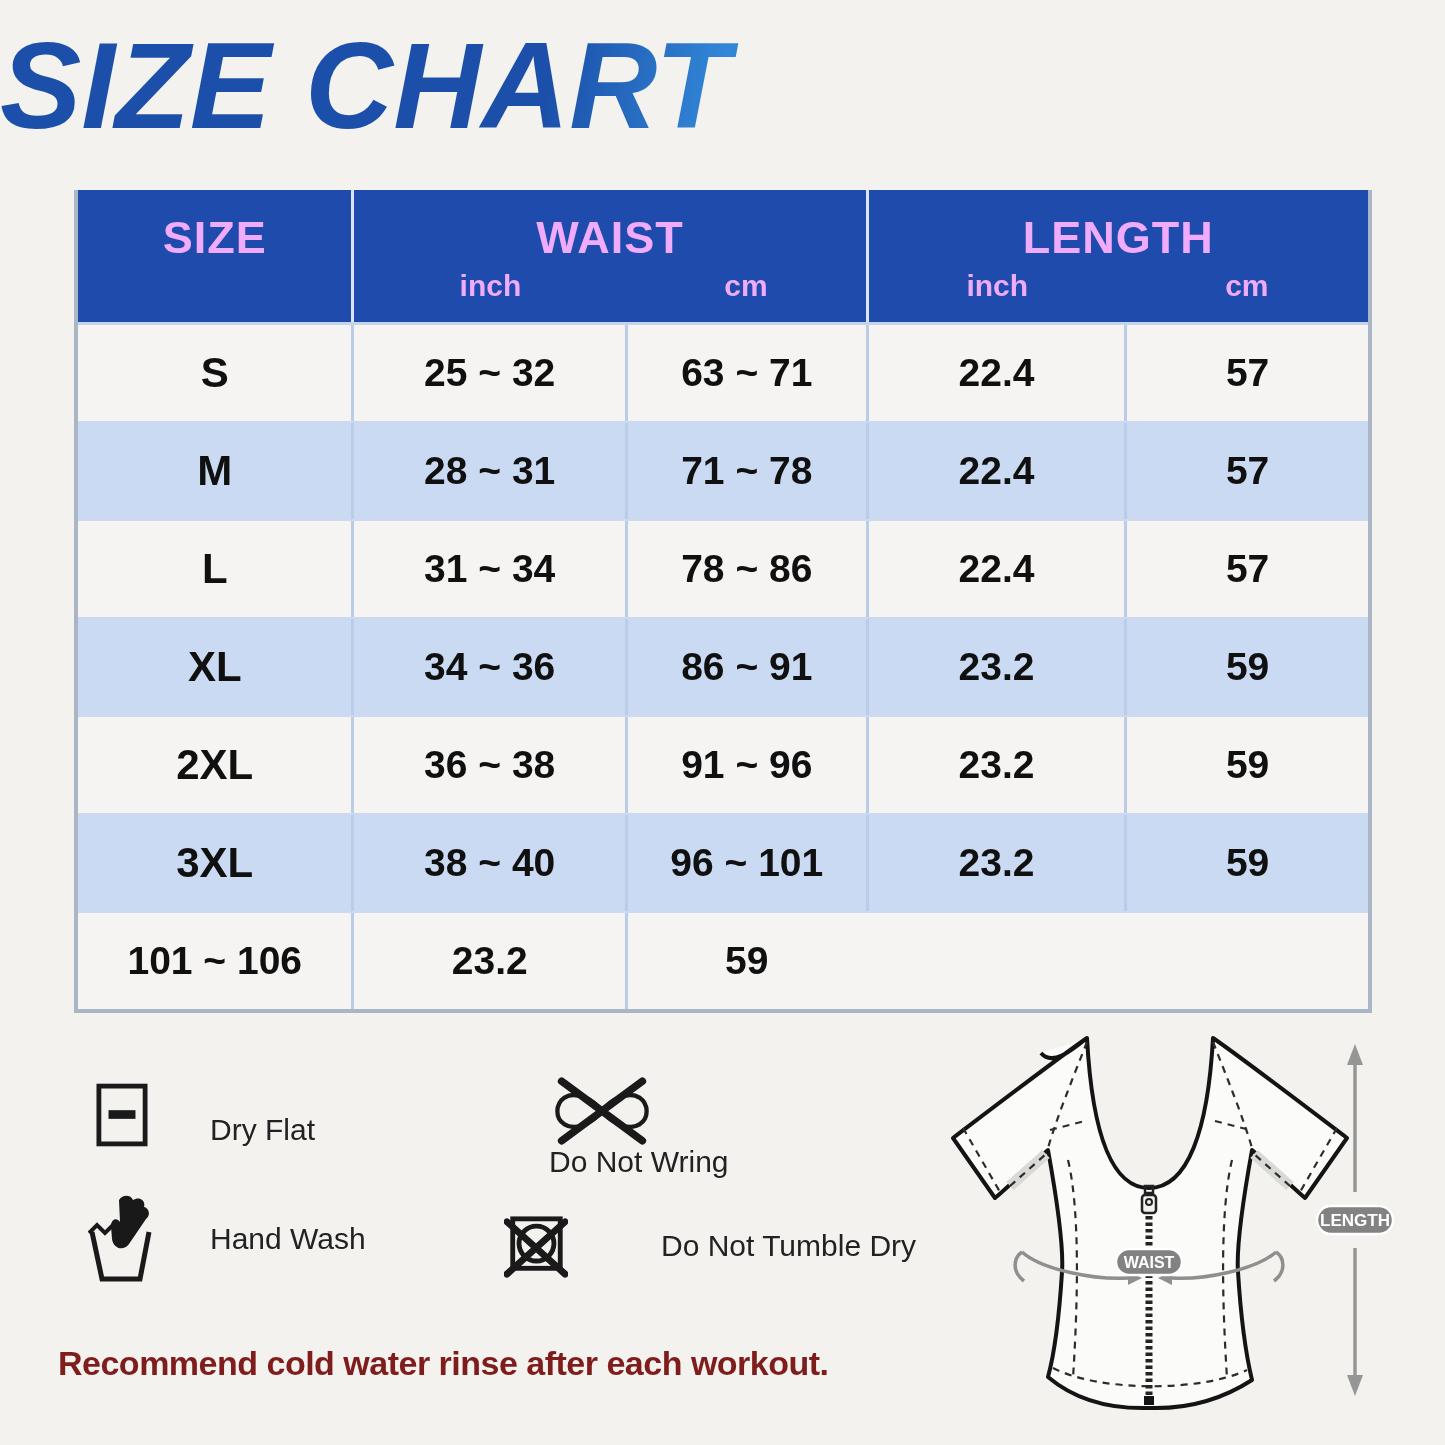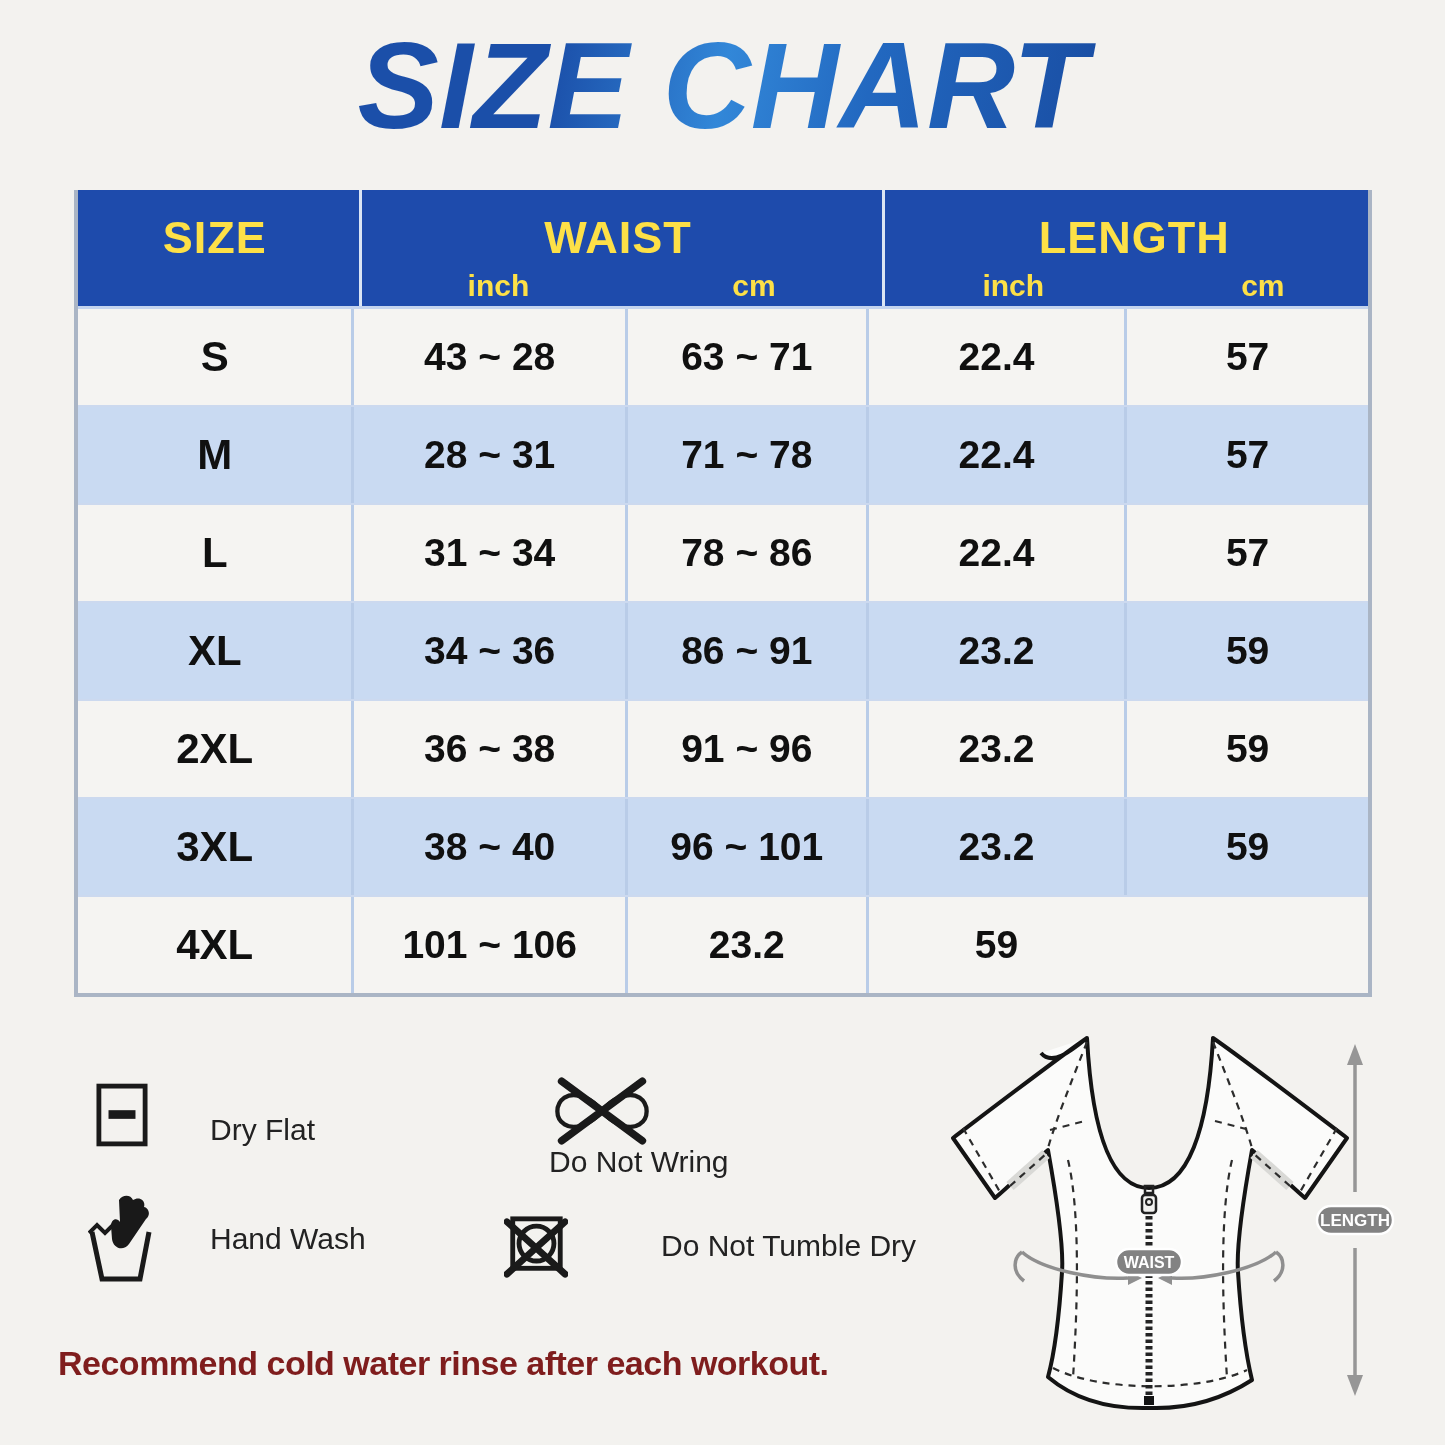--- a/index.html
+++ b/index.html
@@ -3,40 +3,40 @@
 <meta charset="utf-8">
 <style>
   html,body{margin:0;padding:0;}
   body{
     width:1445px;height:1445px;position:relative;overflow:hidden;
     background:#f3f2ef;
     font-family:"Liberation Sans", sans-serif;
   }
   
   .title{
-    position:absolute;top:16px;left:0;width:1445px;text-align:center;
+    position:absolute;top:16px;left:0;width:1445px;
     font-size:122px;font-weight:bold;font-style:italic;letter-spacing:0px;
     color:#1d51ac;white-space:nowrap;
   }
   @supports ((-webkit-background-clip:text) or (background-clip:text)){
     .title{
       background:linear-gradient(100deg,#1b4fa9 0%,#1b4fa9 38%,#3287d8 50%,#2268c0 60%,#17479c 80%,#1b51ac 100%);
       -webkit-background-clip:text;background-clip:text;
       color:transparent;
     }
   }
   
   .size-table{
     position:absolute;left:74px;top:190px;width:1298px;
     border-left:4px solid #aab5c5;border-right:4px solid #aab5c5;border-bottom:4px solid #aab5c5;
     box-sizing:border-box;
   }
   .thead{
     display:grid;grid-template-columns:21.2% 39.86% 38.94%;
-    height:116px;background:#1e4bac;color:#fde047;gap:8px;
+    height:132px;background:#1e4bac;color:#f0abfc;
   }
   .th{box-sizing:border-box;display:flex;flex-direction:column;align-items:center;padding-top:24px;}
   .th + .th{border-left:3px solid #dbe5f4;}
   .th-main{font-size:45px;font-weight:bold;line-height:48px;letter-spacing:1px;}
   .units{display:flex;width:100%;margin-top:7px;}
   .units span{font-size:30px;font-weight:700;text-align:center;}
   .th-waist .units span:first-child{width:53.2%;}
   .th-waist .units span:last-child{width:46.8%;}
   .th-length .units span:first-child{width:51.5%;}
   .th-length .units span:last-child{width:48.5%;}
@@ -95,21 +95,21 @@
       <span class="th-main">LENGTH</span>
       <div class="units">
         <span>inch</span>
         <span>cm</span>
       </div>
     </div>
   </div>
   <div class="tbody">
     <div class="tr base">
       <div class="td size">S</div>
-      <div class="td">43 ~ 28</div>
+      <div class="td">25 ~ 32</div>
       <div class="td">63 ~ 71</div>
       <div class="td">22.4</div>
       <div class="td">57</div>
     </div>
     <div class="tr alt">
       <div class="td size">M</div>
       <div class="td">28 ~ 31</div>
       <div class="td">71 ~ 78</div>
       <div class="td">22.4</div>
       <div class="td">57</div>
@@ -136,21 +136,20 @@
       <div class="td">59</div>
     </div>
     <div class="tr alt">
       <div class="td size">3XL</div>
       <div class="td">38 ~ 40</div>
       <div class="td">96 ~ 101</div>
       <div class="td">23.2</div>
       <div class="td">59</div>
     </div>
     <div class="tr base">
-      <div class="td size">4XL</div>
       <div class="td">101 ~ 106</div>
       <div class="td">23.2</div>
       <div class="td">59</div>
     </div>
   </div>
 </div>
 
 <div class="care-item" id="care-dry-flat">
   <svg class="icon" width="52" height="64" viewBox="0 0 54 66">
     <rect x="3" y="3" width="48" height="60" fill="none" stroke="#1a1a1a" stroke-width="5"></rect>

